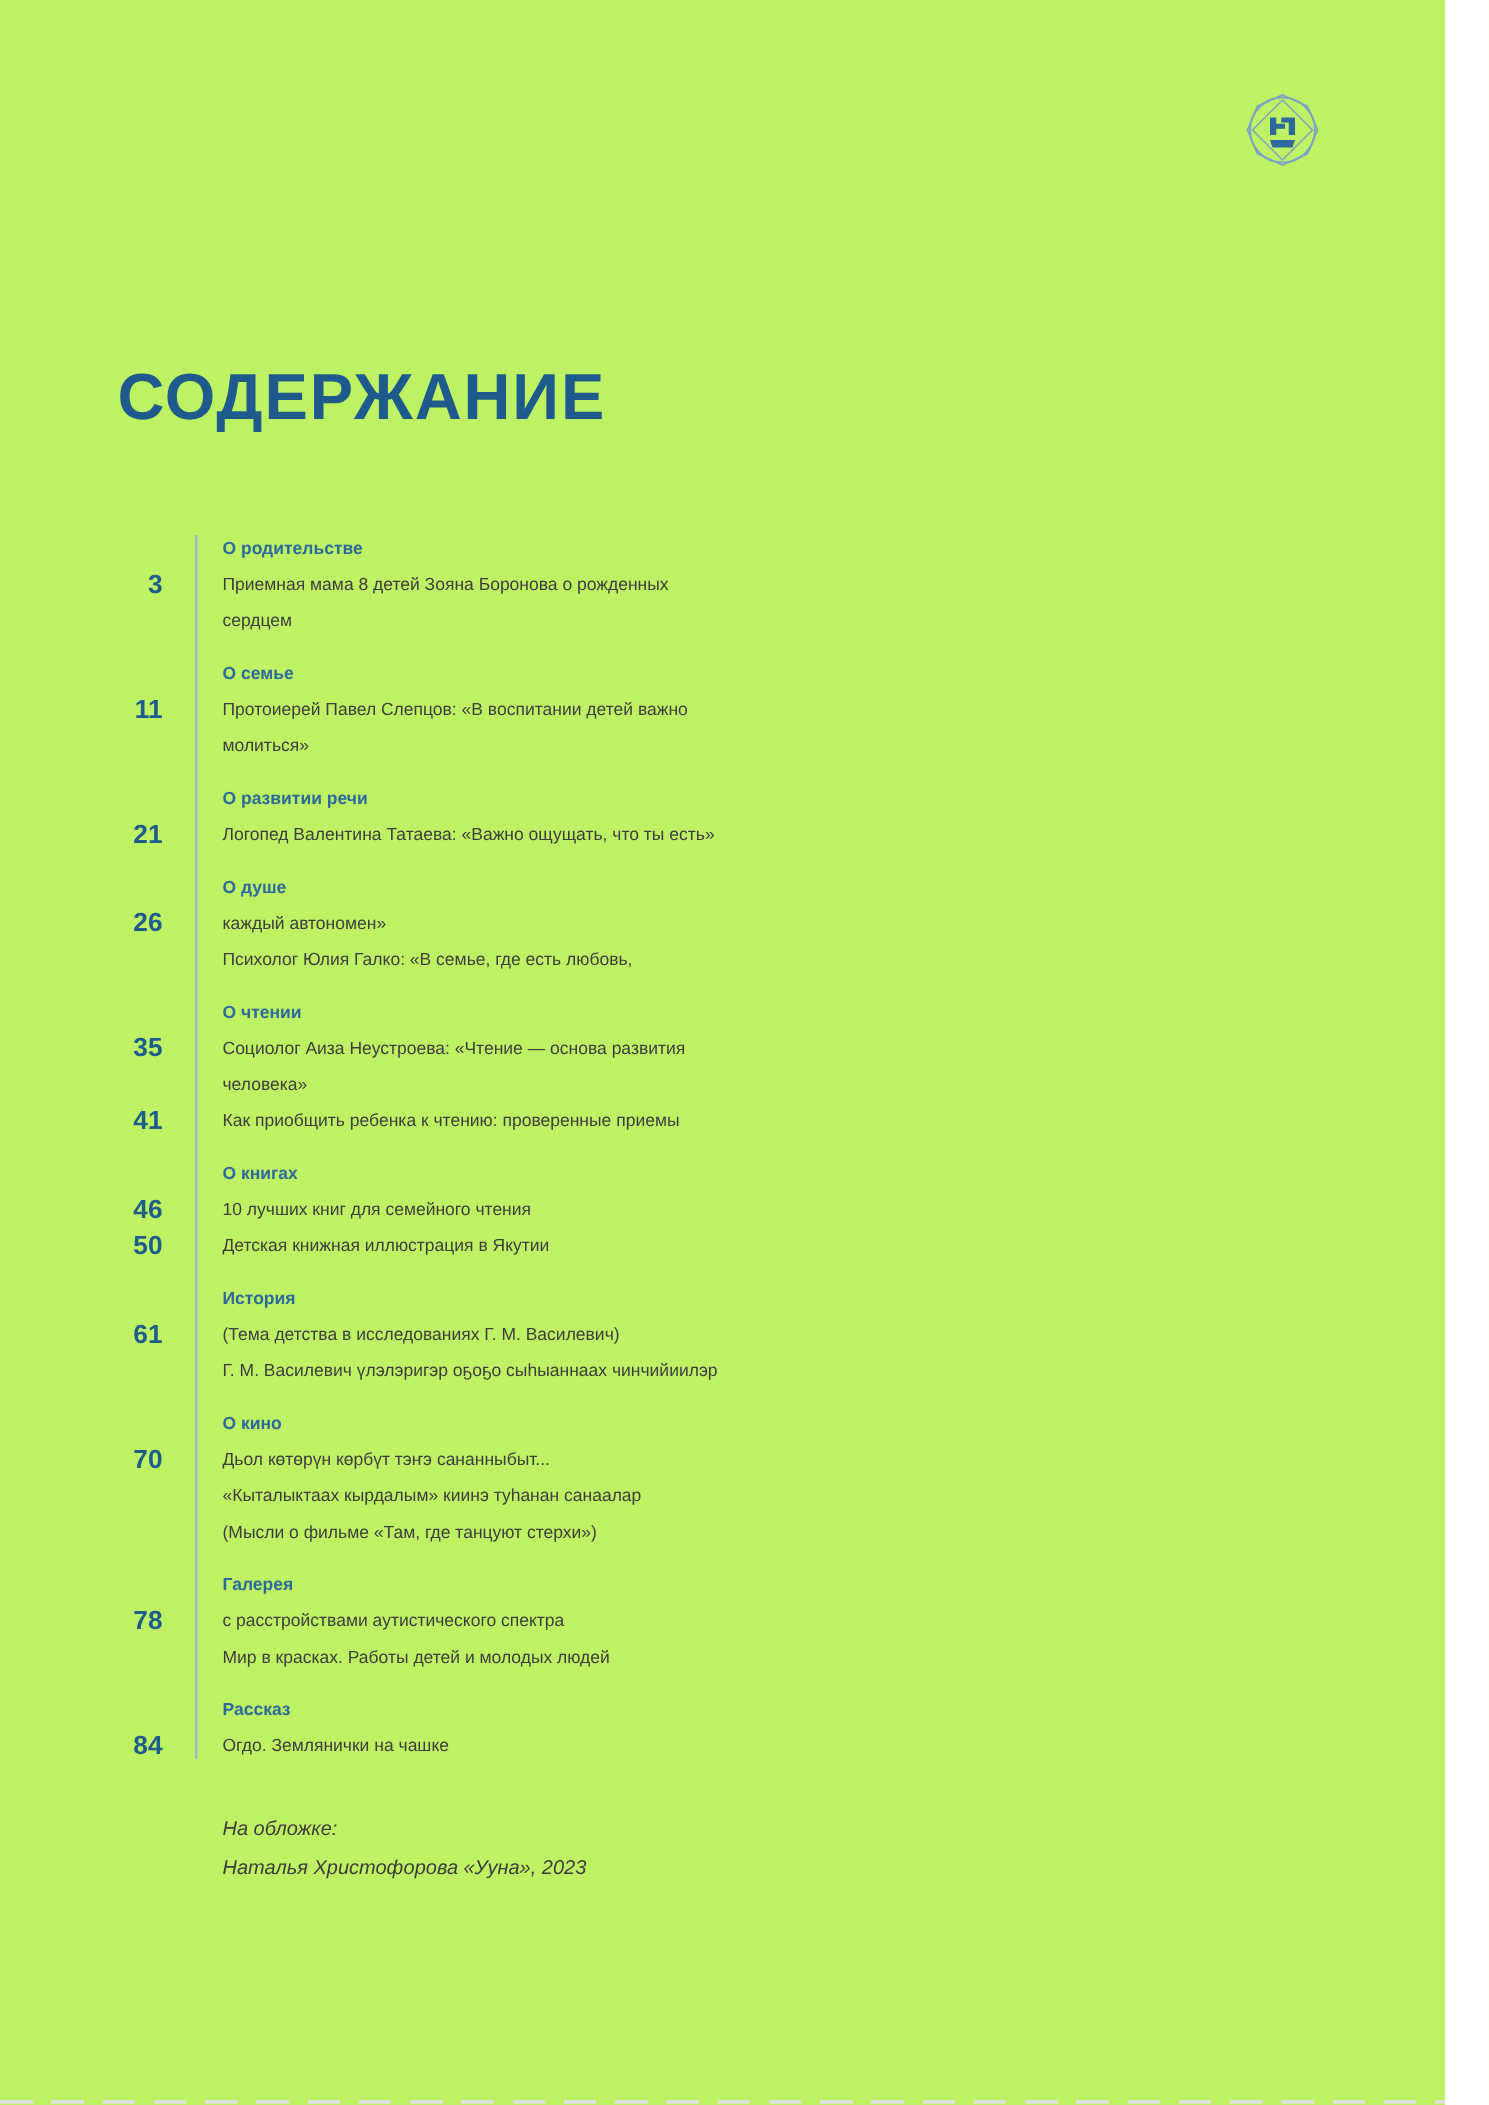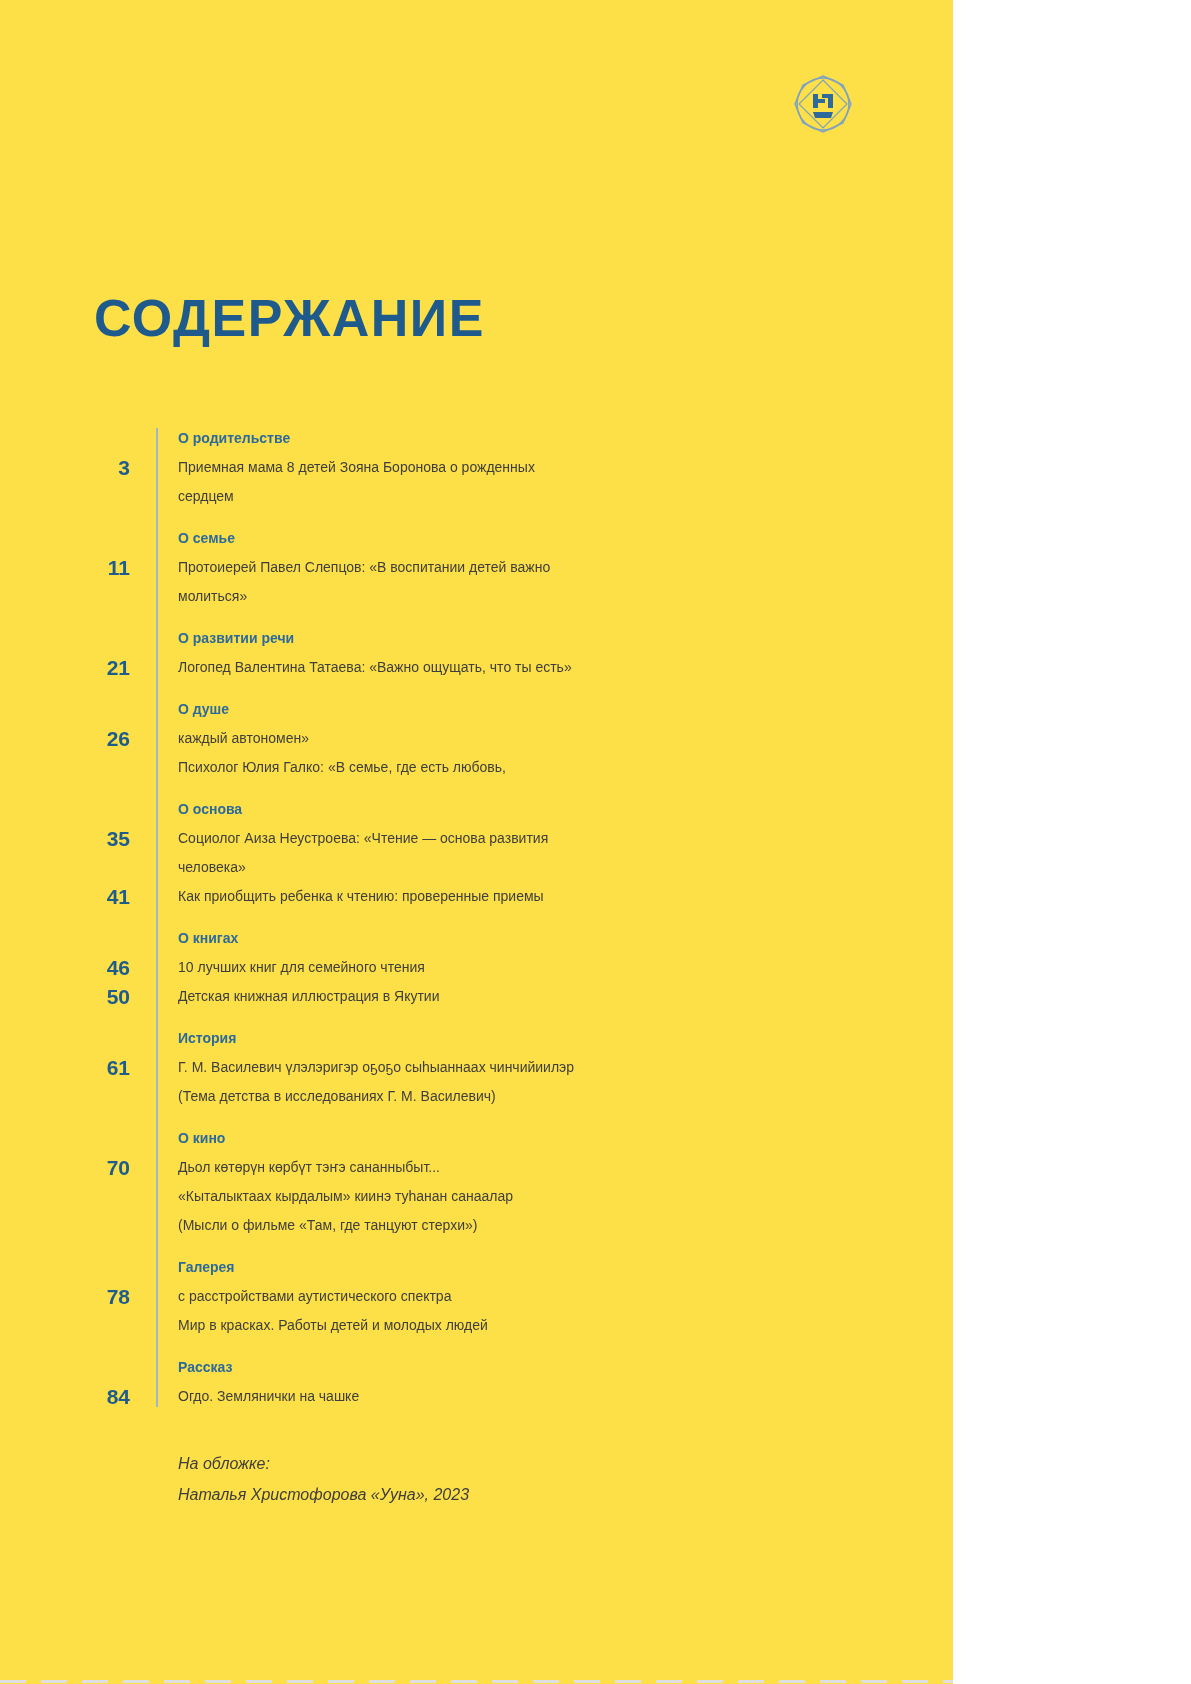--- a/index.html
+++ b/index.html
@@ -2,23 +2,23 @@
 <html lang="ru"><head>
 <meta charset="utf-8">
 <style>
   html, body {
     margin: 0;
     padding: 0;
     background: #ffffff;
   }
   .page {
     position: relative;
-    width: 953px;
+    width: 1156px;
     height: 1684px;
-    background: #fde047;
+    background: #bef264;
     overflow: hidden;
     font-family: "Liberation Sans", "DejaVu Sans", sans-serif;
     color: #3e3e3e;
   }
   .logo {
     position: absolute;
     top: 72px;
     right: 98px;
     width: 64px;
     height: 64px;
@@ -162,21 +162,21 @@
             <div class="num">26</div>
             <div class="txt">
               <div>каждый автономен»</div>
               <div>Психолог Юлия Галко: «В семье, где есть любовь,</div>
             </div>
           </div>
         </div>
         <div class="section">
           <div class="row">
             <div class="num"></div>
-            <div class="txt header">О основа</div>
+            <div class="txt header">О чтении</div>
           </div>
           <div class="row">
             <div class="num">35</div>
             <div class="txt">
               <div>Социолог Аиза Неустроева: «Чтение — основа развития</div>
               <div>человека»</div>
             </div>
           </div>
           <div class="row">
             <div class="num">41</div>
@@ -204,22 +204,22 @@
           </div>
         </div>
         <div class="section">
           <div class="row">
             <div class="num"></div>
             <div class="txt header">История</div>
           </div>
           <div class="row">
             <div class="num">61</div>
             <div class="txt">
+              <div>(Тема детства в исследованиях Г. М. Василевич)</div>
               <div>Г. М. Василевич үлэлэригэр оҕоҕо сыһыаннаах чинчийиилэр</div>
-              <div>(Тема детства в исследованиях Г. М. Василевич)</div>
             </div>
           </div>
         </div>
         <div class="section">
           <div class="row">
             <div class="num"></div>
             <div class="txt header">О кино</div>
           </div>
           <div class="row">
             <div class="num">70</div>

